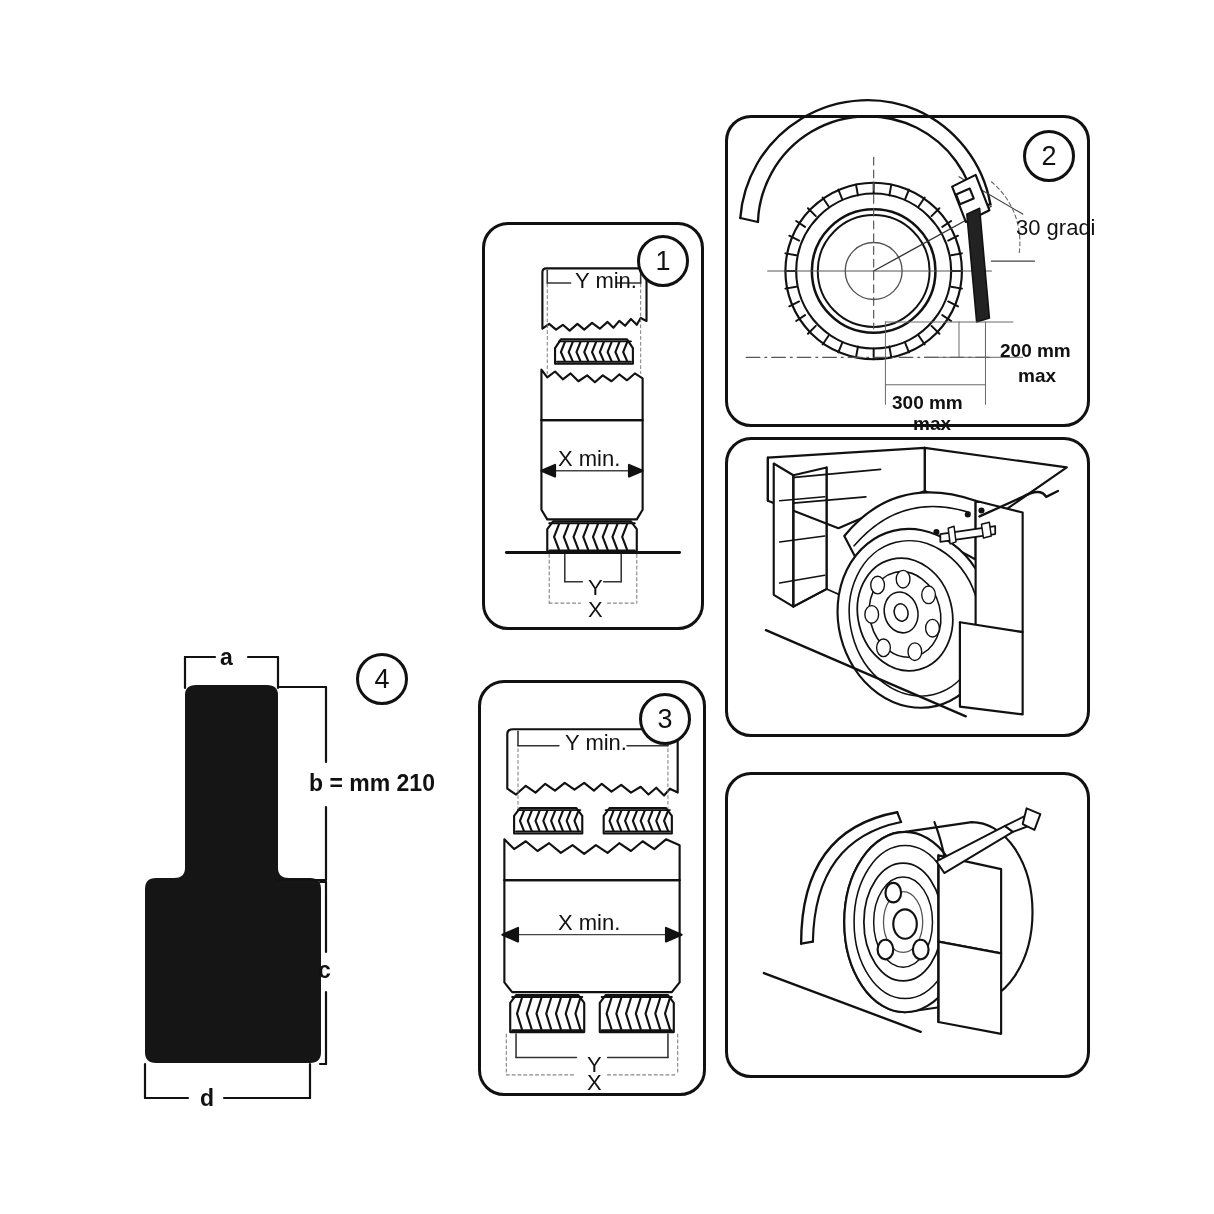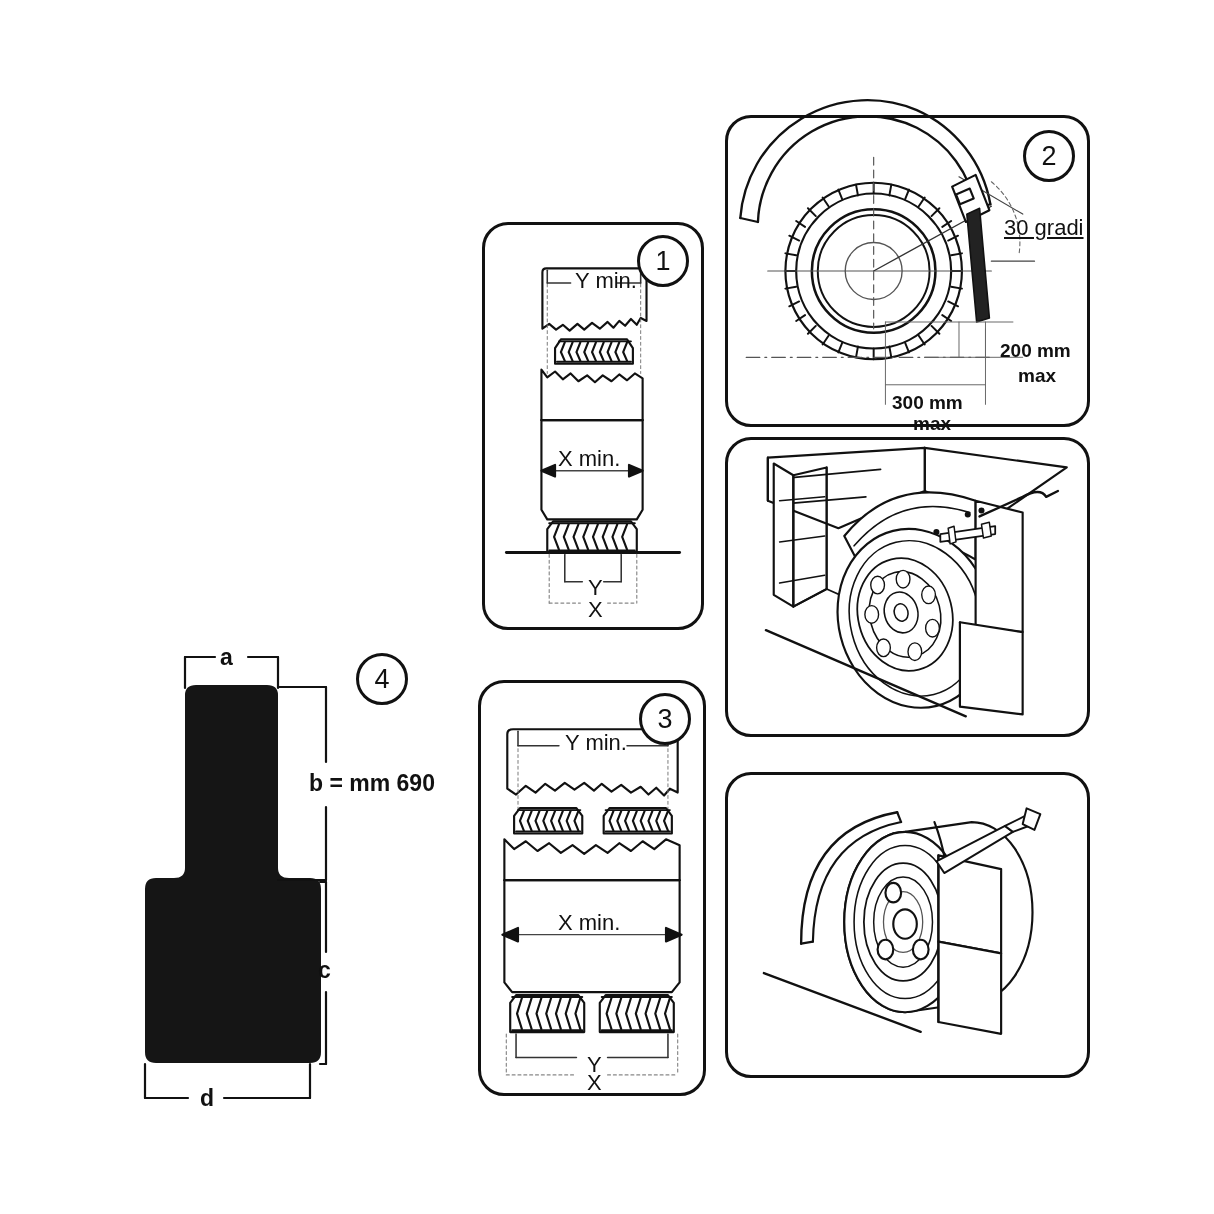--- a/index.html
+++ b/index.html
@@ -231,21 +231,21 @@
         </g>
 
         <g stroke-width="1" stroke="#666">
           <line x1="160" y1="208" x2="160" y2="292"></line>
           <line x1="262" y1="215" x2="262" y2="292"></line>
           <line x1="160" y1="272" x2="262" y2="272"></line>
         </g>
       </g>
     </svg>
 
-    <div class="lbl dimtext" style="left:276px; top:98px;text-decoration:underline;">30 gradi</div>
+    <div class="lbl dimtext" style="left:288px; top:98px;">30 gradi</div>
     <div class="lbl dimtext-sm" style="left:272px; top:222px; font-weight:bold;">200 mm</div>
     <div class="lbl dimtext-sm" style="left:290px; top:247px;">max</div>
     <div class="lbl dimtext-sm" style="left:164px; top:274px; font-weight:bold;">300 mm</div>
     <div class="lbl dimtext-sm" style="left:185px; top:295px;">max</div>
   </div>
 
   <div class="panel" style="left:725px; top:437px; width:365px; height:300px;">
     <svg class="svgfill" viewBox="0 0 365 300">
       <g fill="#fff" stroke="#111" stroke-width="2.2" stroke-linejoin="round" stroke-linecap="round">
 
@@ -484,18 +484,18 @@
         <line x1="206" y1="352" x2="206" y2="424"></line>
 
         <line x1="25" y1="424" x2="25" y2="458"></line>
         <line x1="190" y1="424" x2="190" y2="458"></line>
         <line x1="25" y1="458" x2="68" y2="458"></line>
         <line x1="104" y1="458" x2="190" y2="458"></line>
       </g>
     </svg>
 
     <div class="lbl p4-label" style="left:100px; top:5px;">a</div>
-    <div class="lbl p4-label" style="left:189px; top:131px;">b = mm 690</div>
+    <div class="lbl p4-label" style="left:189px; top:131px;">b = mm 210</div>
     <div class="lbl p4-label" style="left:198px; top:318px;">c</div>
     <div class="lbl p4-label" style="left:80px; top:446px;">d</div>
   </div>
 
 </div>
 
 </body></html>

